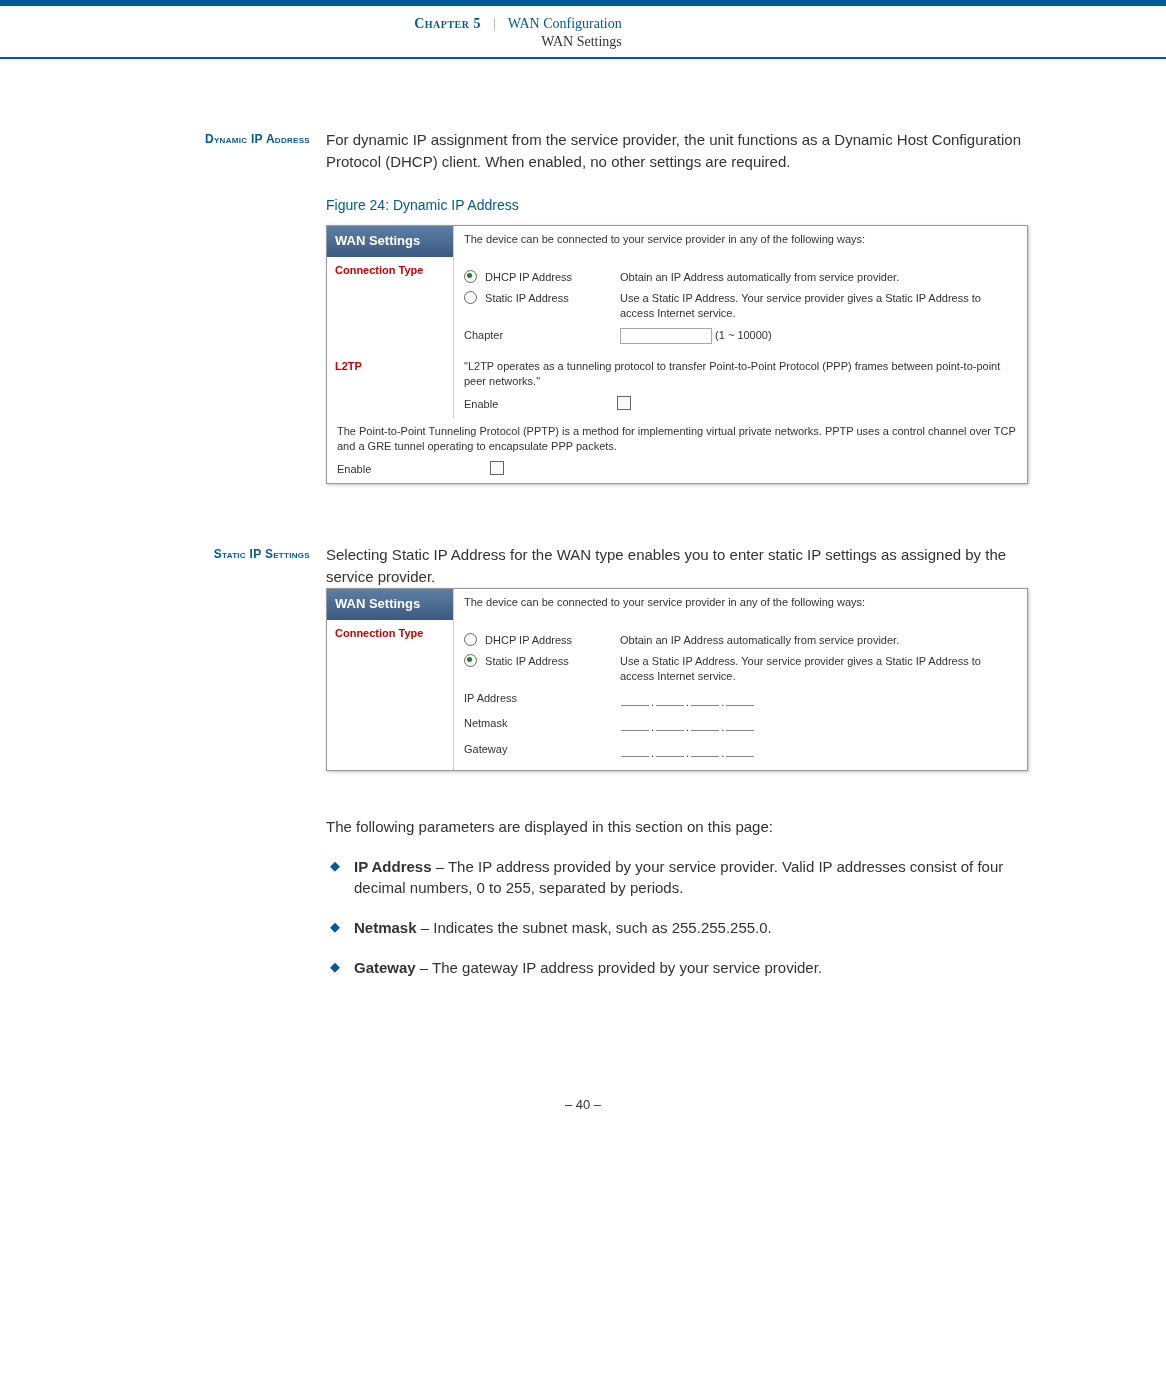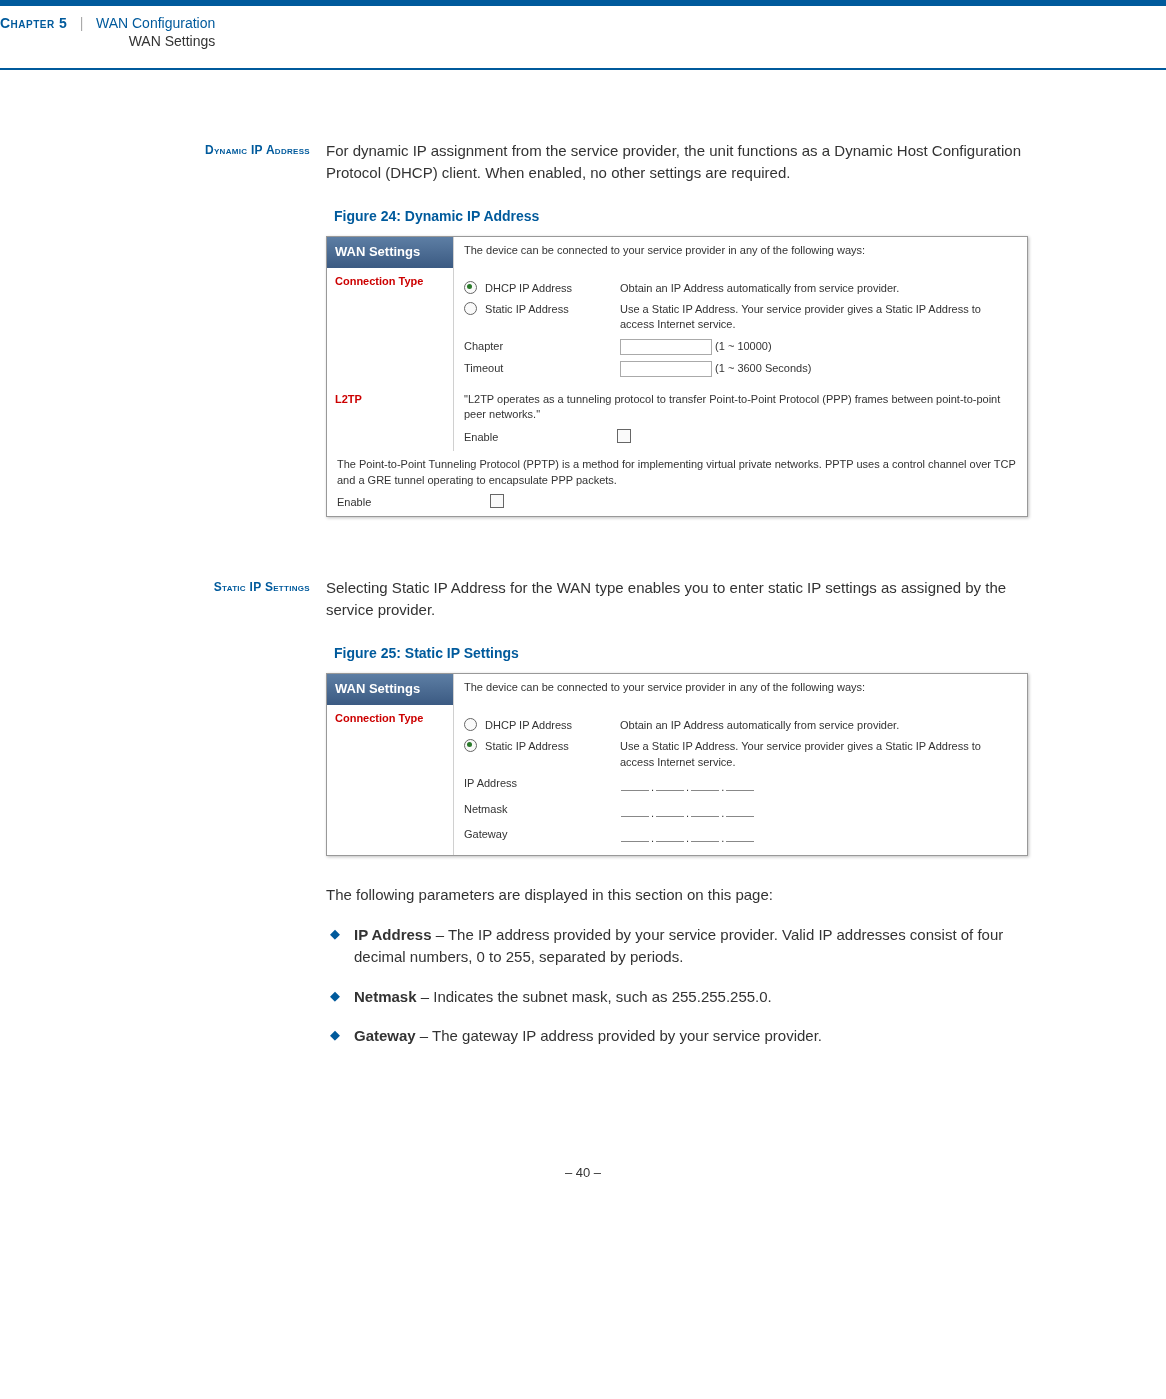--- a/index.html
+++ b/index.html
@@ -9,24 +9,25 @@
     background: #fff;
     color: #333;
     width: 1166px;
   }
   .top-bar {
     height: 6px;
     background: #005a9c;
   }
   .header {
     display: flex;
-    justify-content: flex-start;
+    justify-content: center;
     align-items: baseline;
-    padding: 8px 130px 18px 0;
+    padding: 8px 130px 7px 0;
     border-bottom: 2px solid #005a9c;
+    font-family: Liberation Serif, serif;
   }
   .header .chap {
     color: #005a9c;
     font-weight: bold;
     font-size: 14px;
     font-variant: small-caps;
     letter-spacing: 0.5px;
   }
   .header .sep {
     color: #aaa;
@@ -65,23 +66,23 @@
     letter-spacing: 0.3px;
   }
   .content {
     flex: 1;
     font-size: 15px;
     line-height: 1.45;
     color: #333;
   }
   .figcap {
     color: #005a9c;
-    font-weight: bold;
-    font-size: 14px;
-    margin: 22px 0 10px 8px;
+    font-weight: normal;
+    font-size: 14px;
+    margin: 22px 0 10px 0;
   }
   .screenshot {
     border: 1px solid #999;
     font-family: Tahoma, Verdana, sans-serif;
     font-size: 11px;
     color: #333;
     box-shadow: 1px 1px 3px rgba(0,0,0,0.25);
     width: 700px;
     overflow: hidden;
   }
@@ -182,21 +183,21 @@
   }
   .paramlist li::before {
     content: "◆";
     position: absolute;
     left: 4px;
     top: 1px;
     color: #005a9c;
     font-size: 13px;
   }
   .intro2 {
-    margin-top: 28px;
+    margin-top: 45px;
   }
   .footer {
     text-align: center;
     font-size: 13px;
     color: #333;
     padding: 40px 0 30px 0;
   }
   b { font-weight: bold; }
 </style>
 </head>
@@ -246,27 +247,20 @@
                 </div>
                 <div class="ss-td desc">Use a Static IP Address. Your service provider gives a Static IP Address to access Internet service.</div>
               </div>
               <div class="ss-tr">
                 <div class="ss-td lbl">Chapter</div>
                 <div class="ss-td">
                   <span class="txtin"></span>
                   <span>(1 ~ 10000)</span>
                 </div>
               </div>
-              <div class="ss-tr">
-                <div class="ss-td lbl">Timeout</div>
-                <div class="ss-td">
-                  <span class="txtin"></span>
-                  <span>(1 ~ 3600 Seconds)</span>
-                </div>
-              </div>
             </div>
           </div>
         </div>
         <div class="ss-row">
           <div class="ss-sidebar red">L2TP</div>
           <div class="ss-body">
             <div>"L2TP operates as a tunneling protocol to transfer Point-to-Point Protocol (PPP) frames between point-to-point peer networks."</div>
             <div style="margin-top:6px">
               <span style="display:inline-block;width:150px">Enable</span>
               <span class="cb"></span>
@@ -285,21 +279,20 @@
       </div>
     </div>
   </div>
 
   <div class="section">
     <div class="side-heading">
       <span>Static IP Settings</span>
     </div>
     <div class="content">
       <div>Selecting Static IP Address for the WAN type enables you to enter static IP settings as assigned by the service provider.</div>
-      <div class="figcap">Figure 25:  Static IP Settings</div>
 
       <div class="screenshot">
         <div class="ss-row">
           <div class="ss-sidebar title">WAN Settings</div>
           <div class="ss-body">The device can be connected to your service provider in any of the following ways:</div>
         </div>
         <div class="ss-row">
           <div class="ss-sidebar red">Connection Type</div>
           <div class="ss-body">
             <div class="ss-table">

